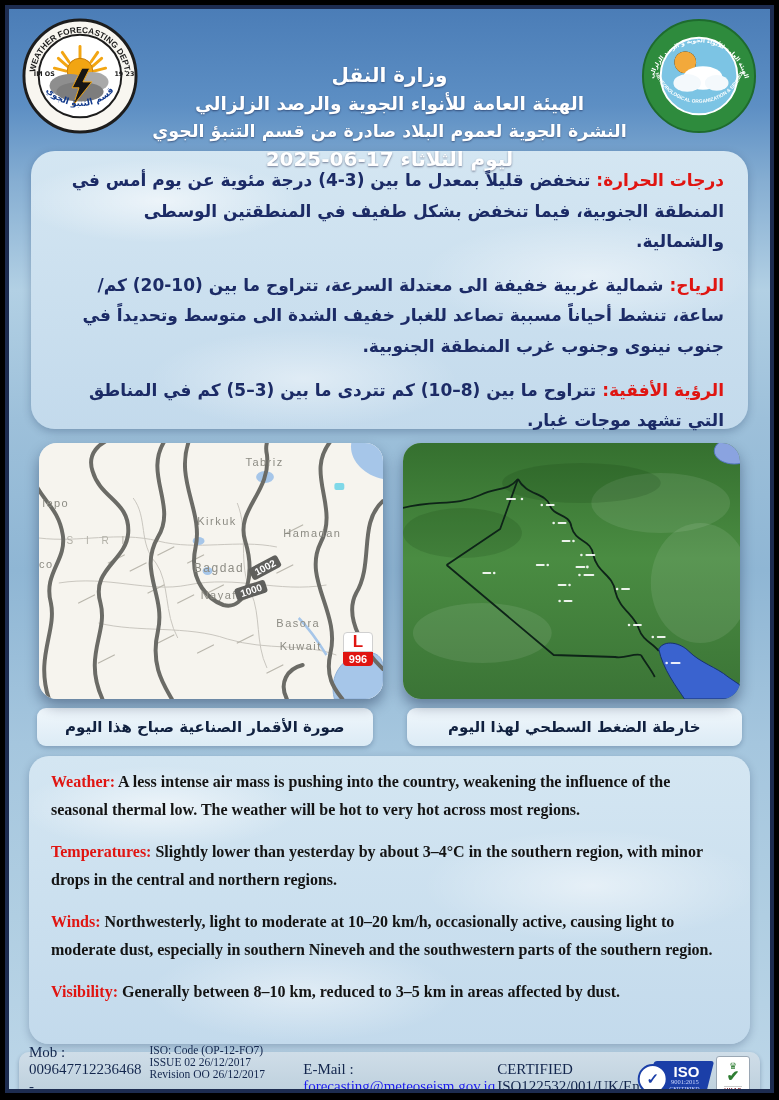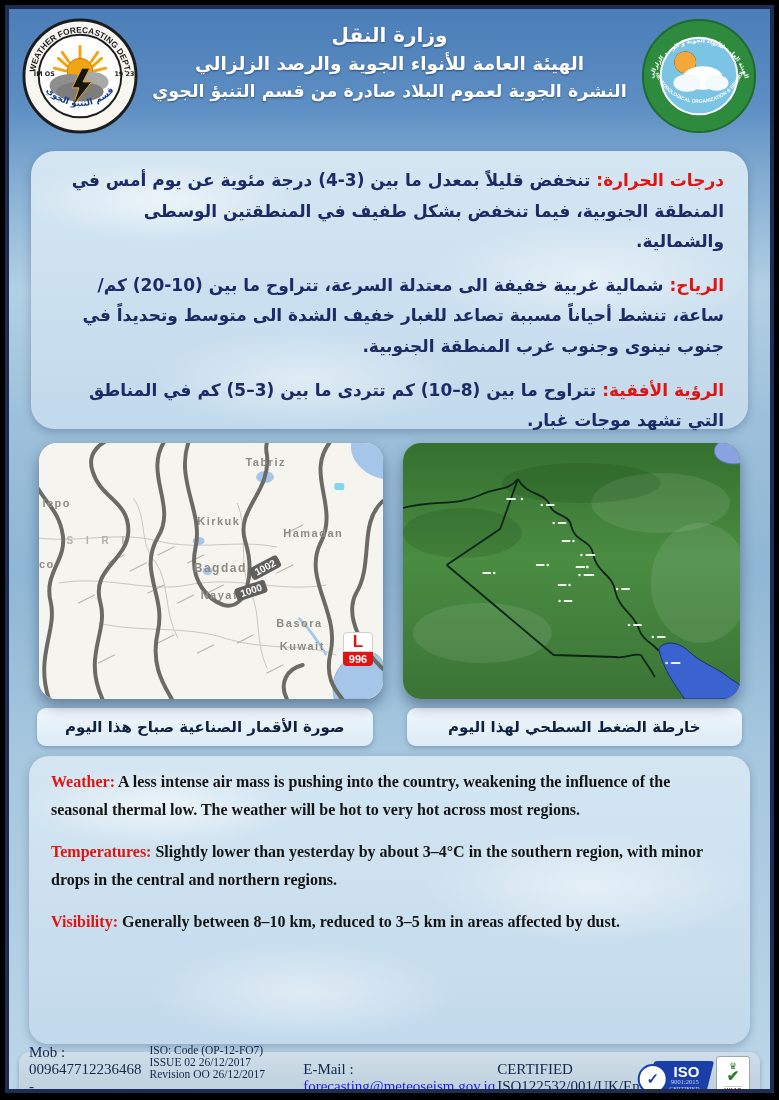--- a/index.html
+++ b/index.html
@@ -12,21 +12,21 @@
     position:absolute;left:5px;top:5px;right:5px;bottom:7px;
     border:4px solid #1d2c50;
     background:
       linear-gradient(180deg,#4b7db7 0%,#5d8fc4 9%,#86aed2 16%,#b2d0e4 26%,#9dc0da 38%,#8fb6d4 52%,#a5c6de 68%,#b0cee2 84%,#bcd6e8 100%);
     overflow:hidden;
   }
   
   .hdr{display:flex;align-items:flex-start;justify-content:space-between;padding:8px 12px 0 12px;height:128px;}
   .logo{width:118px;height:118px;flex:0 0 auto;}
   .titles{flex:1;text-align:center;color:#fff;font-weight:bold;direction:rtl;
-    text-shadow:0 1px 2px rgba(0,0,40,.45);padding-top:4px;}
+    text-shadow:0 1px 2px rgba(0,0,40,.45);padding-top:4px;margin-top:40px;}
   .titles .t1{font-size:20px;line-height:1.45;}
   .titles .t2{font-size:18.5px;line-height:1.5;}
   .titles .t3{font-size:17.5px;line-height:1.5;}
   .titles .t4{font-size:20px;line-height:1.5;}
   
   .panel{
     margin:6px 22px 0 22px;border-radius:24px;
     background:
       radial-gradient(ellipse 200px 60px at 18% 18%, rgba(255,255,255,.6), transparent 70%),
       radial-gradient(ellipse 240px 80px at 78% 45%, rgba(255,255,255,.5), transparent 70%),
@@ -37,21 +37,21 @@
   .panel.ar{direction:rtl;text-align:right;padding:14px 24px 6px 24px;height:258px;}
   .panel.ar p{margin:0 0 13px 0;font-size:17px;font-weight:bold;color:#1c2b66;line-height:1.8;}
   .lbl-red{color:#e01511;font-weight:bold;}
   
   .maps{display:flex;justify-content:center;gap:20px;padding:14px 30px 0 30px;height:256px;}
   .mapbox{position:relative;border-radius:18px;overflow:hidden;
     box-shadow:0 7px 14px rgba(10,25,60,.4), inset 0 0 0 3px rgba(255,255,255,.45);}
   .mapbox.pressure{width:347px;}
   .mapbox.sat{width:340px;}
   .mapbox svg{display:block;width:100%;height:100%;}
-  .mlabel{position:absolute;color:#8d8c84;font-weight:bold;font-size:11px;
+  .mlabel{position:absolute;color:#8d8c84;font-weight:normal;font-size:11px;
     letter-spacing:1.5px;font-family:"Liberation Sans",sans-serif;white-space:nowrap;}
   .mlabel.big{font-size:12px;}
   .mlabel.region{color:#b3b1a8;letter-spacing:5px;font-size:10px;}
   .isobadge{position:absolute;background:#5f5f5c;color:#fff;font-weight:bold;font-size:10px;
     padding:1px 5px;border-radius:3px;font-family:"Liberation Sans",sans-serif;}
   .lowmark{position:absolute;right:10px;top:74%;width:30px;text-align:center;}
   .lowmark .l{display:block;background:#fff;color:#e01511;font-weight:bold;font-size:17px;
     line-height:18px;border-radius:4px 4px 0 0;border:1px solid #d0d0d0;font-family:"Liberation Sans",sans-serif;}
   .lowmark .v{display:block;background:#e01511;color:#fff;font-weight:bold;font-size:11px;
     line-height:14px;border-radius:0 0 4px 4px;font-family:"Liberation Sans",sans-serif;}
@@ -130,20 +130,21 @@
         <text font-size="9" font-weight="bold" fill="#123a8c" font-family="DejaVu Sans, sans-serif">
           <textPath href="#arcBot" startOffset="50%" text-anchor="middle">قسم التنبؤ الجوي</textPath>
         </text>
       </svg>
     </div>
 
     <div class="titles">
       <div class="t1">وزارة النقل</div>
       <div class="t2">الهيئة العامة للأنواء الجوية والرصد الزلزالي</div>
       <div class="t3">النشرة الجوية لعموم البلاد صادرة من قسم التنبؤ الجوي</div>
+      <div class="t4">ليوم الثلاثاء 17-06-2025</div>
     </div>
 
     <div class="logo">
       <svg viewBox="0 0 120 120">
         <defs>
           <path id="arcTop2" d="M 13,64 A 48,48 0 0 1 107,64" fill="none"></path>
           <path id="arcBot2" d="M 15,56 A 48,48 0 0 0 105,56" fill="none"></path>
         </defs>
         <circle cx="60" cy="60" r="57" fill="#2e8b3d" stroke="#1e6b2d" stroke-width="2"></circle>
         <circle cx="60" cy="60" r="39" fill="#7cc4e4" stroke="#ffffff" stroke-width="2"></circle>
@@ -305,20 +306,21 @@
   </div>
 
   <div class="caps">
     <div class="cap">صورة الأقمار الصناعية صباح هذا اليوم</div>
     <div class="cap">خارطة الضغط السطحي لهذا اليوم</div>
   </div>
 
   <div class="panel en">
     <p><span class="lbl-red">Weather:</span> <span>A less intense air mass is pushing into the country, weakening the influence of the seasonal thermal low. The weather will be hot to very hot across most regions.</span></p>
     <p><span class="lbl-red">Temperatures:</span> <span>Slightly lower than yesterday by about 3–4°C in the southern region, with minor drops in the central and northern regions.</span></p>
+    <p><span class="lbl-red">Winds:</span> <span>Northwesterly, light to moderate at 10–20 km/h, occasionally active, causing light to moderate dust, especially in southern Nineveh and the southwestern parts of the southern region.</span></p>
     <p><span class="lbl-red">Visibility:</span> <span>Generally between 8–10 km, reduced to 3–5 km in areas affected by dust.</span></p>
   </div>
 
   <div class="footer">
     <div class="fcol left">
       <div class="f-line1">Mob : 009647712236468 - 009647901415989</div>
       <div class="f-line2">ISO: Code (OP-12-FO7)   ISSUE 02   26/12/2017 Revision   OO   26/12/2017</div>
     </div>
     <div class="fcol mid">
       <div class="f-line1">

